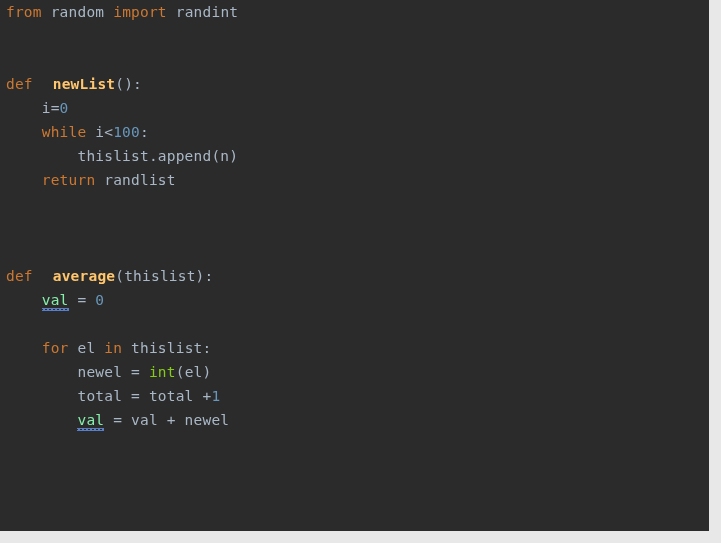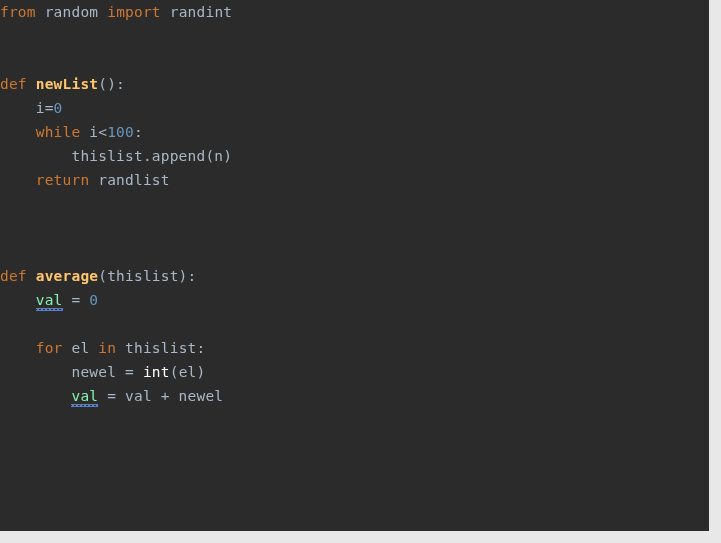--- a/index.html
+++ b/index.html
@@ -60,29 +60,30 @@
     padding: 0;
   }
 
   .code-line {
     height: 24px;
     line-height: 24px;
     font-size: 14.5px;
     letter-spacing: 0.2px;
     white-space: pre;
     color: #a9b7c6;
+    padding-left: 6px;
     position: relative;
   }
 
   
   .kw   { color: #cc7832; }            
-  .fn   { color: #ffc66d; font-weight: bold; }  
+  .fn   { color: #ffc66d; font-weight: bold; margin-left: 11px; }  
   .id   { color: #a9b7c6; }            
   .num  { color: #6897bb; }            
-  .bi   { color: #ffffff; margin-top: 42px; }            
+  .bi   { color: #84cc16; margin-top: 42px; }            
   .op   { color: #cc7832; }            
 
   
   .typo {
     color: #86efac;
     position: relative;
     display: inline-block;
   }
   .typo::after {
     content: "";
@@ -113,20 +114,21 @@
       <div class="code-line">        <span class="id">thislist.append(n)</span></div>
       <div class="code-line">    <span class="kw">return</span><span class="id"> randlist</span></div>
       <div class="code-line">&nbsp;</div>
       <div class="code-line">&nbsp;</div>
       <div class="code-line">&nbsp;</div>
       <div class="code-line"><span class="kw">def</span><span class="id"> </span><span class="fn">average</span><span class="id">(thislist):</span></div>
       <div class="code-line">    <span class="typo">val</span><span class="id"> = </span><span class="num">0</span></div>
       <div class="code-line">&nbsp;</div>
       <div class="code-line">    <span class="kw">for</span><span class="id"> el </span><span class="kw">in</span><span class="id"> thislist:</span></div>
       <div class="code-line">        <span class="id">newel = </span><span class="bi">int</span><span class="id">(el)</span></div>
+      <div class="code-line">        <span class="id">total = total +</span><span class="num">1</span></div>
       <div class="code-line">        <span class="typo">val</span><span class="id"> = val + newel</span></div>
       <div class="code-line">&nbsp;</div>
     </div>
 
   <div id="gutter-right"></div>
   <div id="gutter-bottom"></div>
   <div id="gutter-corner"></div>
 
 </div>
 

